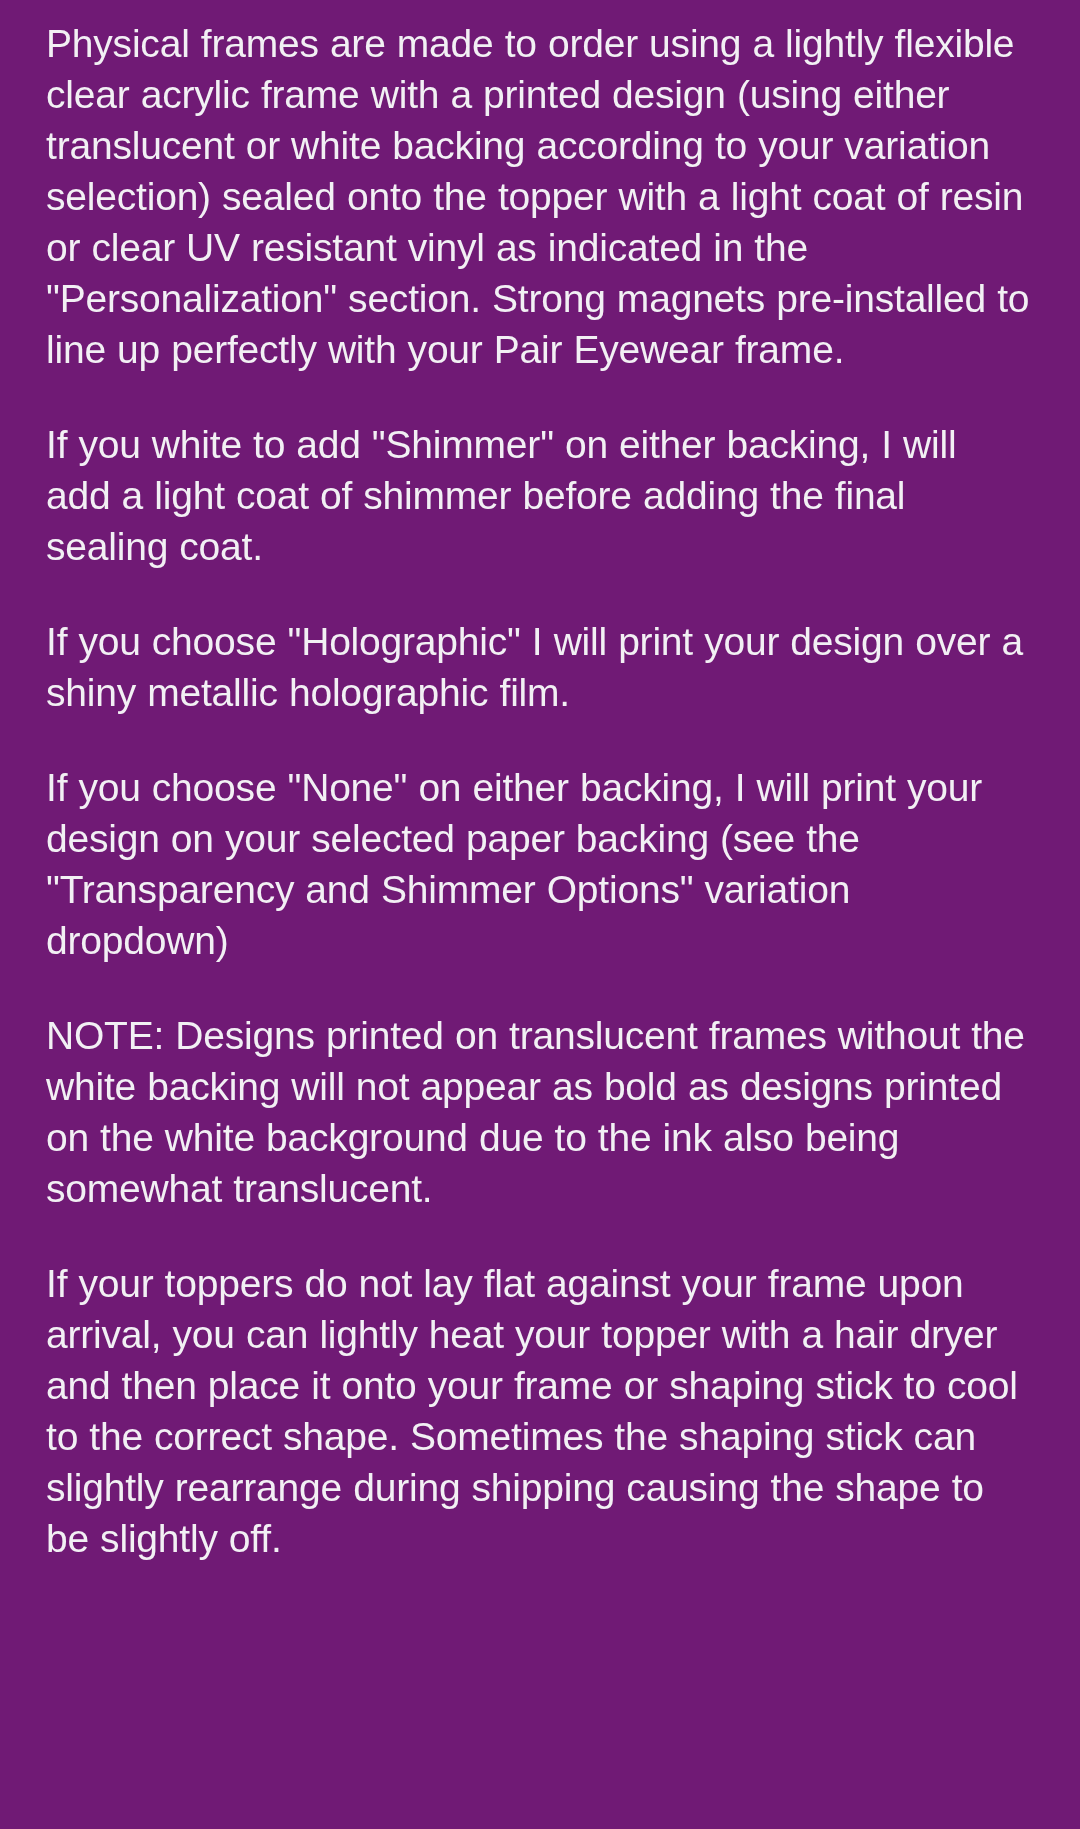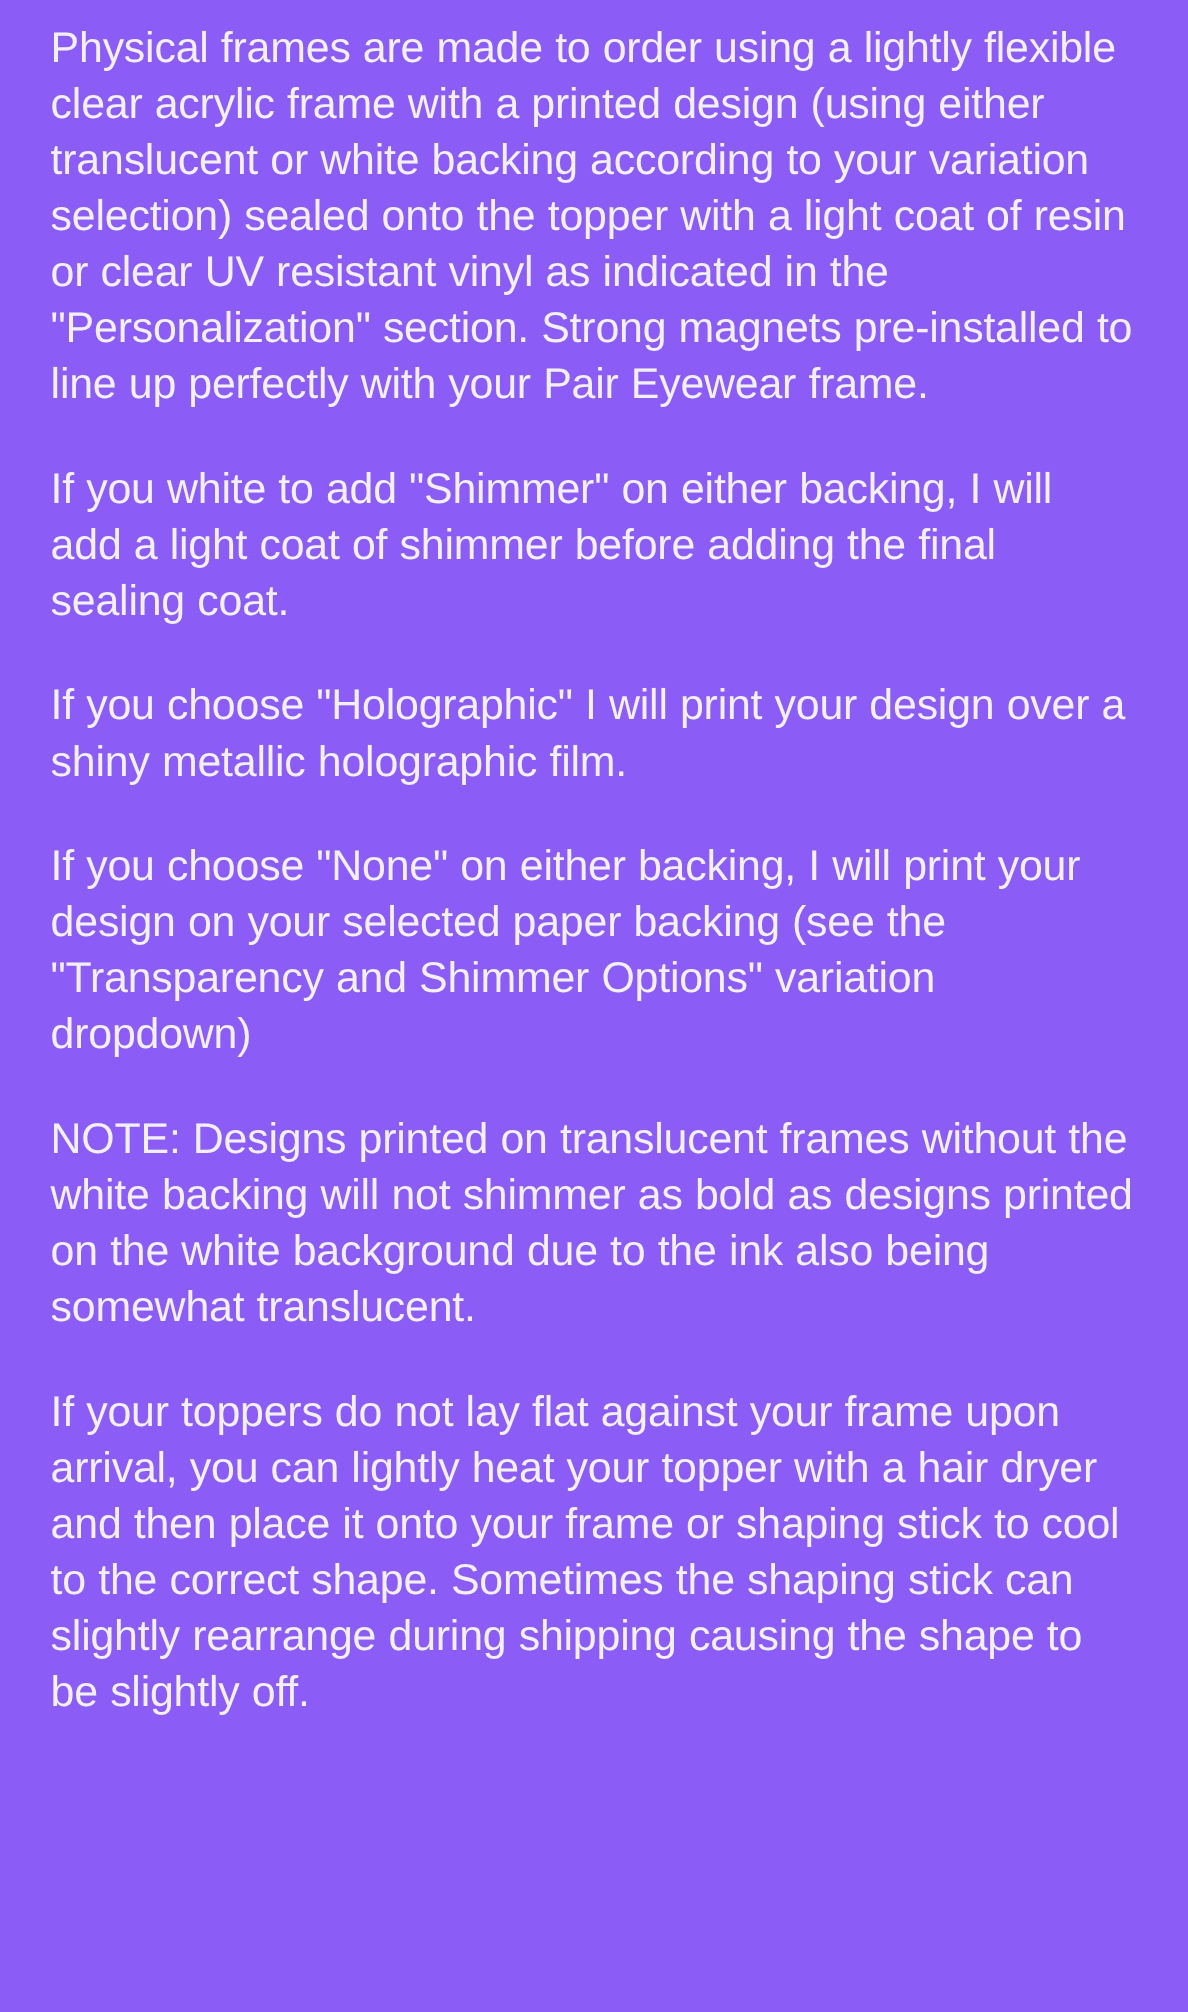--- a/index.html
+++ b/index.html
@@ -12,21 +12,21 @@
     min-height: 1829px;
     font-family: "Liberation Sans", sans-serif;
     color: #f4f2f5;
     -webkit-font-smoothing: antialiased;
   }
   .page {
     box-sizing: border-box;
     width: 1080px;
     min-height: 1829px;
     padding: 18px 48px 36px 46px;
-    background: #8b5cf6;
+    background: #701a75;
   }
   .description {
     display: block;
   }
   .para {
     font-size: 39px;
     line-height: 51px;
     letter-spacing: -0.2px;
     margin: 0 0 44px 0;
     color: #f2f0f4;
@@ -38,16 +38,16 @@
 </style>
 </head>
 <body>
 
 <div class="page">
   <div class="description">
     <p class="para">Physical frames are made to order using a lightly flexible clear acrylic frame with a printed design (using either translucent or white backing according to your variation selection) sealed onto the topper with a light coat of resin or clear UV resistant vinyl as indicated in the "Personalization" section. Strong magnets pre-installed to line up perfectly with your Pair Eyewear frame.</p>
     <p class="para">If you white to add "Shimmer" on either backing, I will add a light coat of shimmer before adding the final sealing coat.</p>
     <p class="para">If you choose "Holographic" I will print your design over a shiny metallic holographic film.</p>
     <p class="para">If you choose "None" on either backing, I will print your design on your selected paper backing (see the "Transparency and Shimmer Options" variation dropdown)</p>
-    <p class="para">NOTE: Designs printed on translucent frames without the white backing will not shimmer as bold as designs printed on the white background due to the ink also being somewhat translucent.</p>
+    <p class="para">NOTE: Designs printed on translucent frames without the white backing will not appear as bold as designs printed on the white background due to the ink also being somewhat translucent.</p>
     <p class="para">If your toppers do not lay flat against your frame upon arrival, you can lightly heat your topper with a hair dryer and then place it onto your frame or shaping stick to cool to the correct shape. Sometimes the shaping stick can slightly rearrange during shipping causing the shape to be slightly off.</p>
   </div>
 </div>
 
 </body></html>

